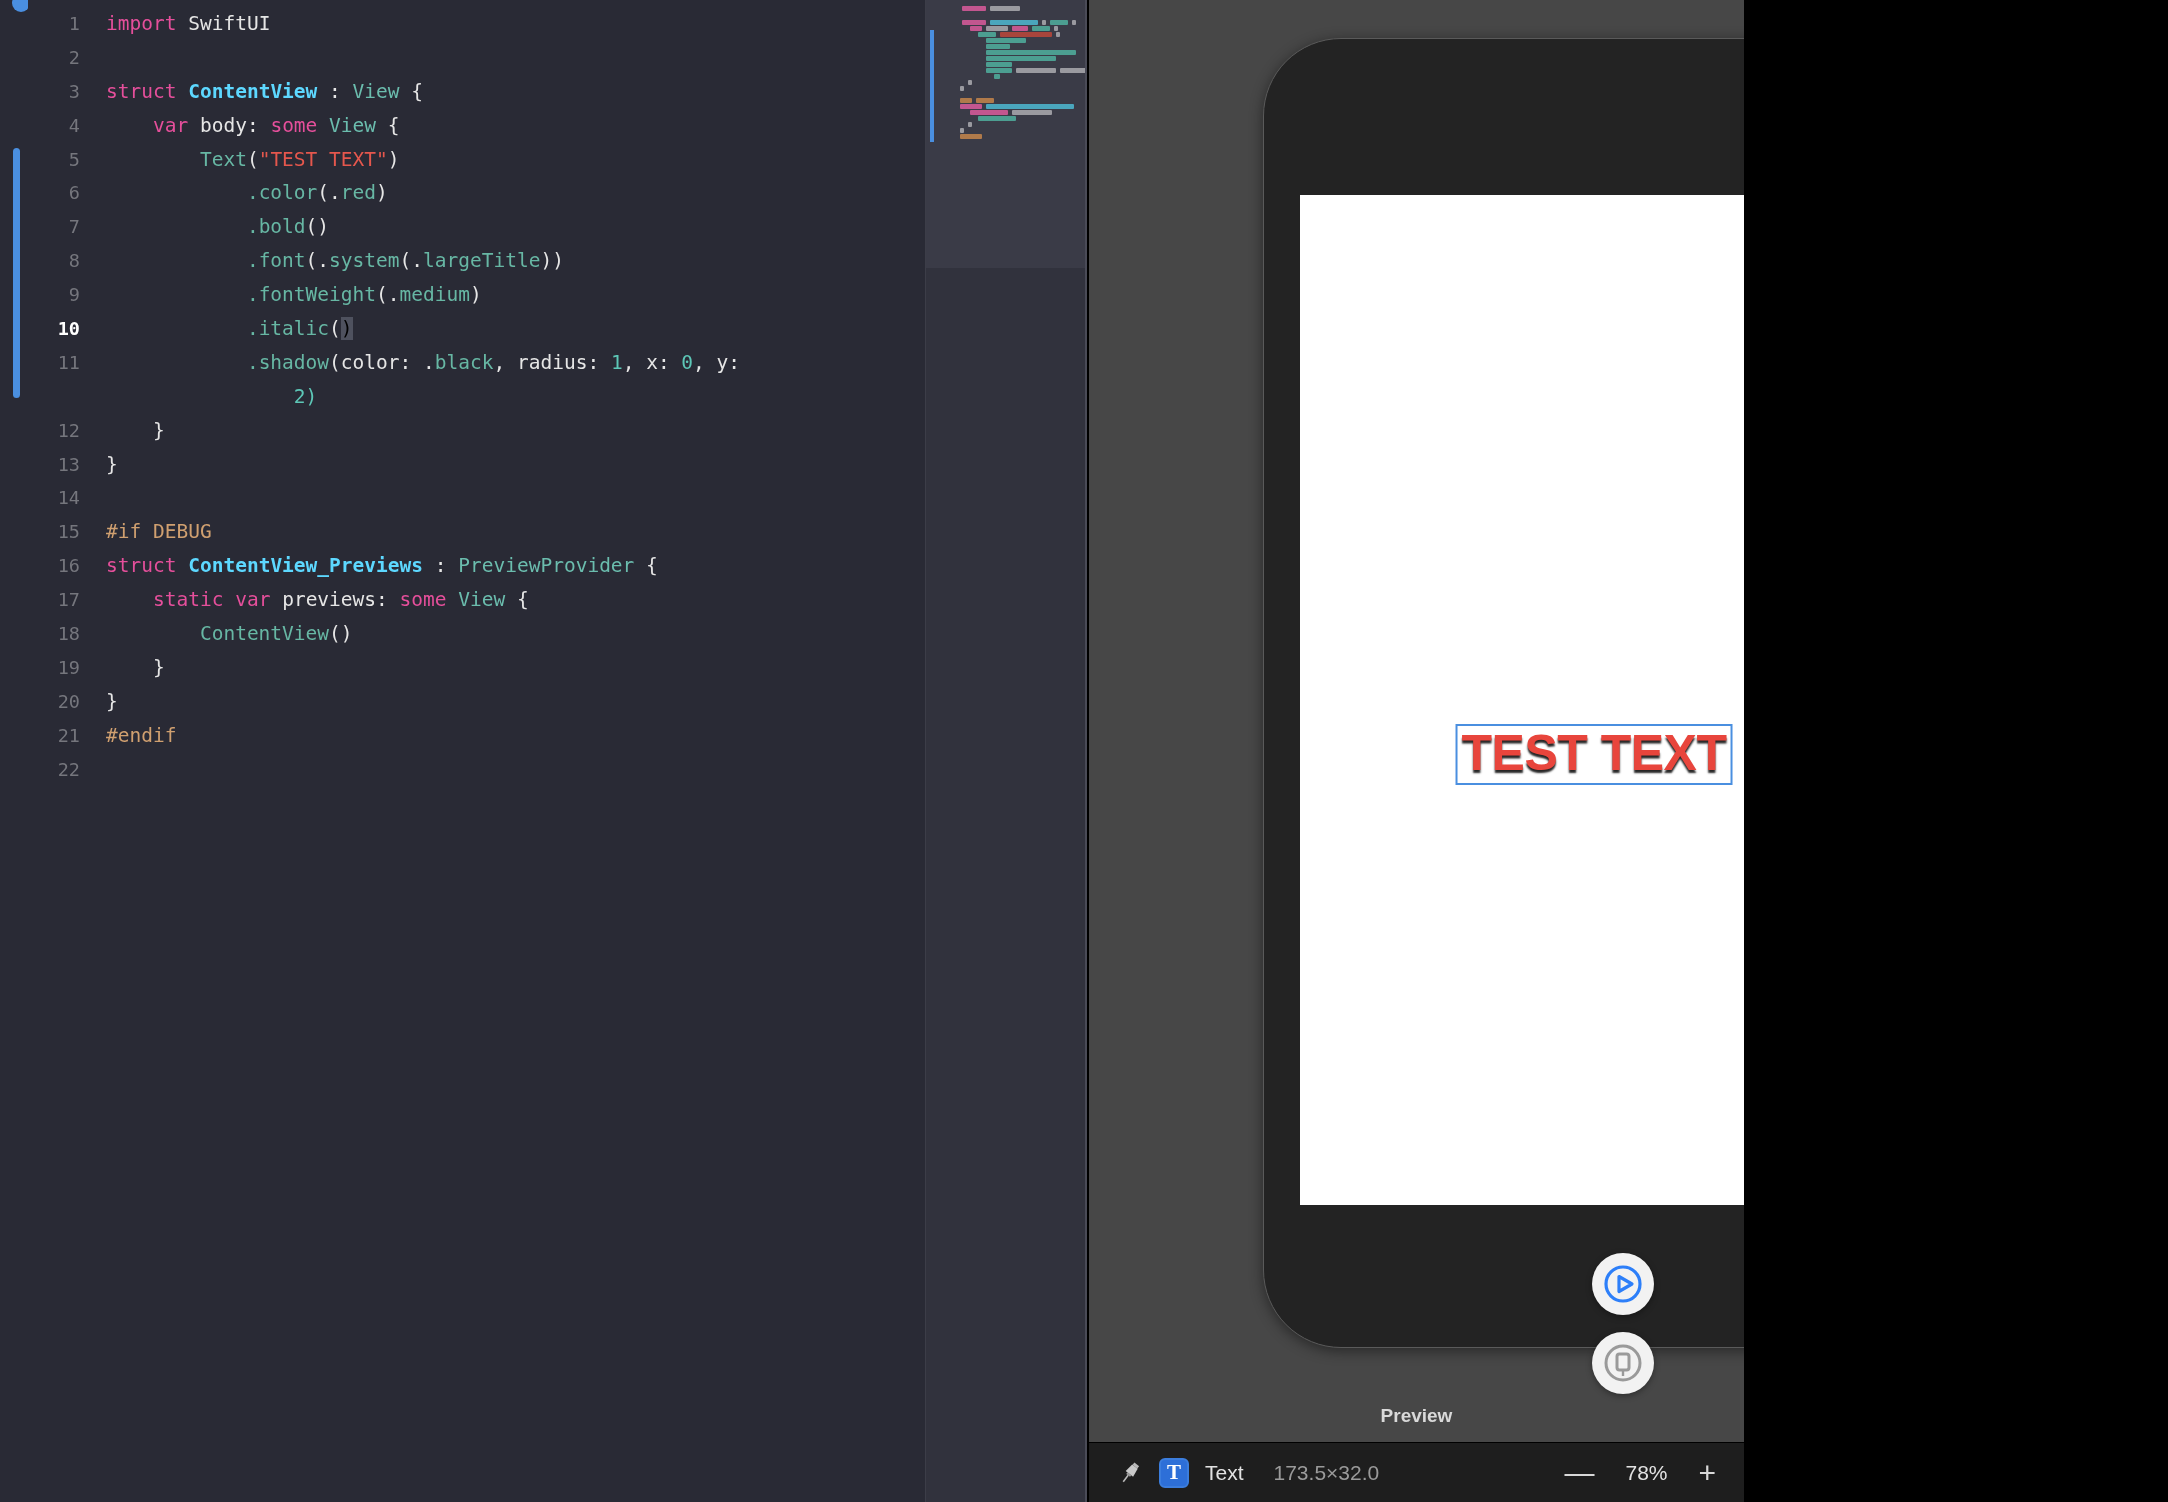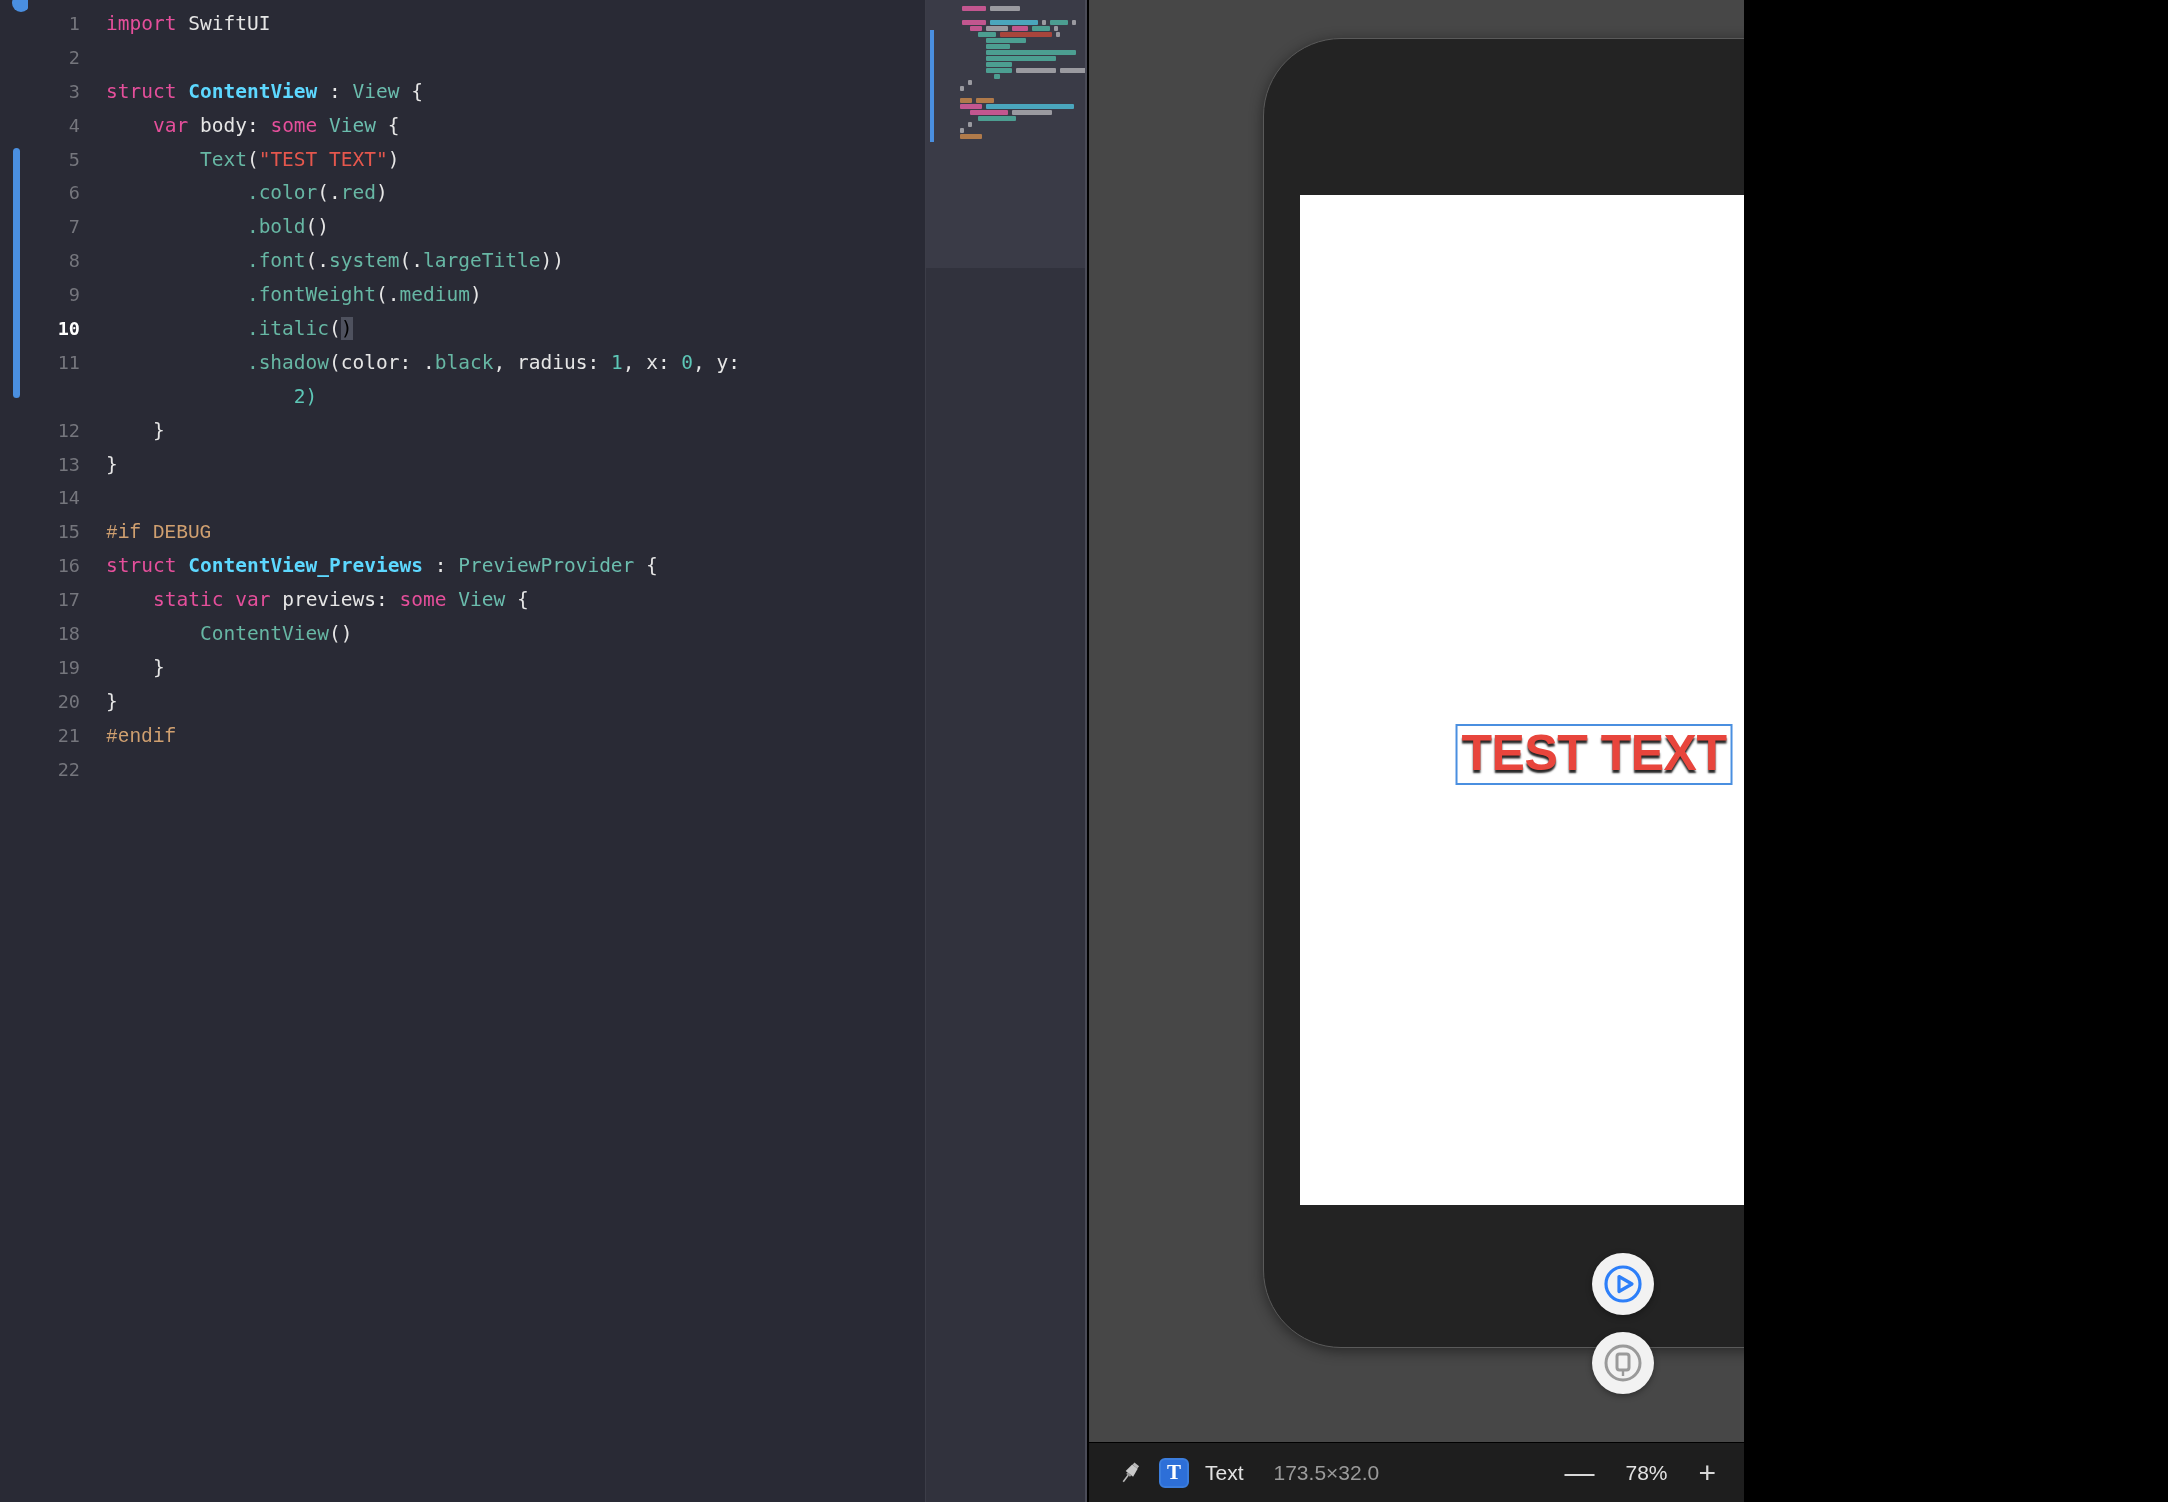--- a/index.html
+++ b/index.html
@@ -80,21 +80,21 @@
   .ln.cur { color: #ffffff; font-weight: bold; }
   .code { vertical-align: top; }
 
   
   .kw   { color: #e54f9b; }          
   .type { color: #5dd8ff; font-weight: bold; } 
   .tref { color: #6bbdae; margin-top: 21px; }          
   .fn   { color: #67b7a4; }          
   .str  { color: #e5574d; }          
   .num  { color: #5dc7b7; }          
-  .pre  { color: #d0a070; font-family: Liberation Mono, monospace; }          
+  .pre  { color: #d0a070; }          
   .pln  { color: #e6e6e6; }          
   .caret-sel { background: #4e515e; }
 
   
   .minimap {
     position: absolute;
     top: 0; right: 0;
     width: 162px;
     height: 1502px;
     background: #31323d;
@@ -310,20 +310,21 @@
     <div class="canvas-area">
 
       <div class="device">
         <div class="device-screen">
           <div class="preview-text-wrap">
             <span class="preview-text">TEST TEXT</span>
           </div>
         </div>
       </div>
 
+      <div class="preview-label">Preview</div>
 
       <div class="ctrl-btn play">
         <svg width="44" height="44" viewBox="0 0 44 44">
           <circle cx="22" cy="22" r="17" fill="none" stroke="#2d7ff9" stroke-width="3.2"></circle>
           <path d="M18 14.5 L31 22 L18 29.5 Z" fill="none" stroke="#2d7ff9" stroke-width="3.2" stroke-linejoin="round"></path>
         </svg>
       </div>
 
       <div class="ctrl-btn device-btn">
         <svg width="44" height="44" viewBox="0 0 44 44">

